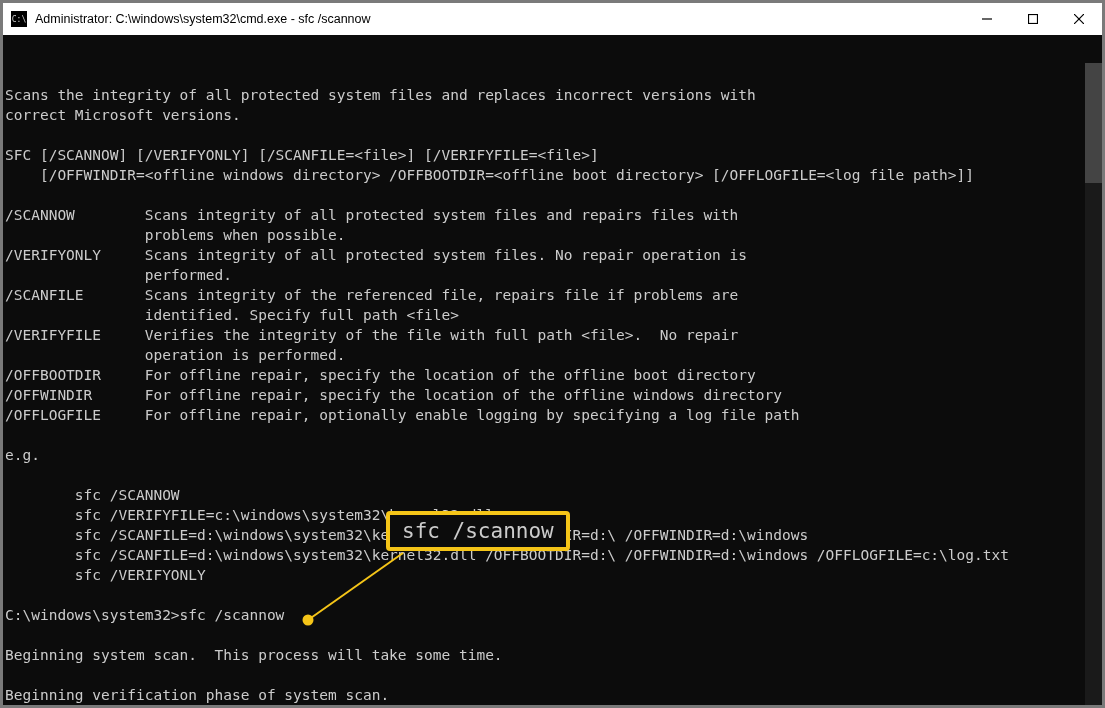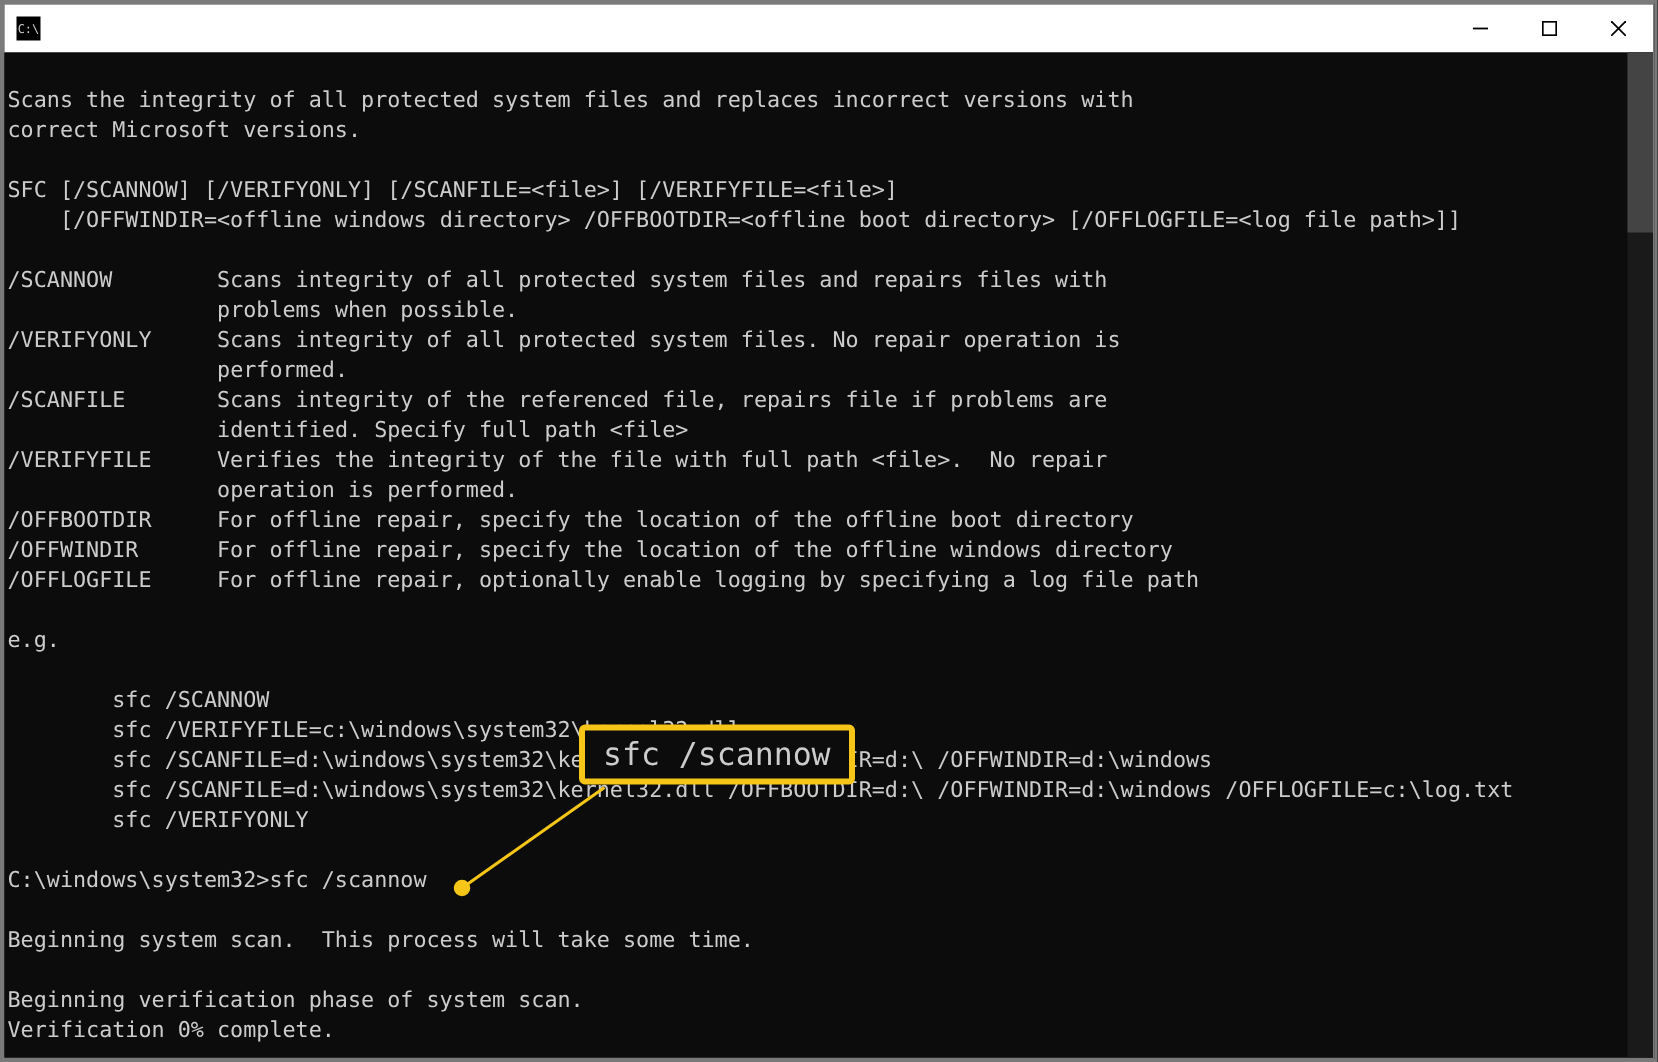--- a/index.html
+++ b/index.html
@@ -57,20 +57,21 @@
     justify-content: center;
     color: #000;
   }
   .win-btn svg { width: 10px; height: 10px; stroke: #000; fill: none; stroke-width: 1.2; }
   .terminal-wrap {
     flex: 1;
     display: flex;
     background: #0c0c0c;
     position: relative;
     overflow: hidden;
+    margin-top: 28px;
   }
   .terminal {
     flex: 1;
     padding: 2px 2px 0 2px;
     color: #cccccc;
     font-family: Consolas, "Lucida Console", monospace;
     font-size: 14.5px;
     line-height: 20px;
     white-space: pre-wrap;
     overflow: hidden;
@@ -116,20 +117,21 @@
   }
   .blank { height: 20px; }
 </style>
 </head>
 <body>
 
 <div class="window">
 
   <div class="titlebar">
     <span class="app-icon">C:\</span>
+    <span class="title-text">Administrator: C:\windows\system32\cmd.exe - sfc  /scannow</span>
     <span class="titlebar-spacer"></span>
     <div class="win-controls">
       <span class="win-btn">
         <svg viewBox="0 0 10 10">
             <line x1="0" y1="5" x2="10" y2="5"></line>
           </svg>
       </span>
       <span class="win-btn">
         <svg viewBox="0 0 10 10">
             <rect x="0.5" y="0.5" width="9" height="9"></rect>

